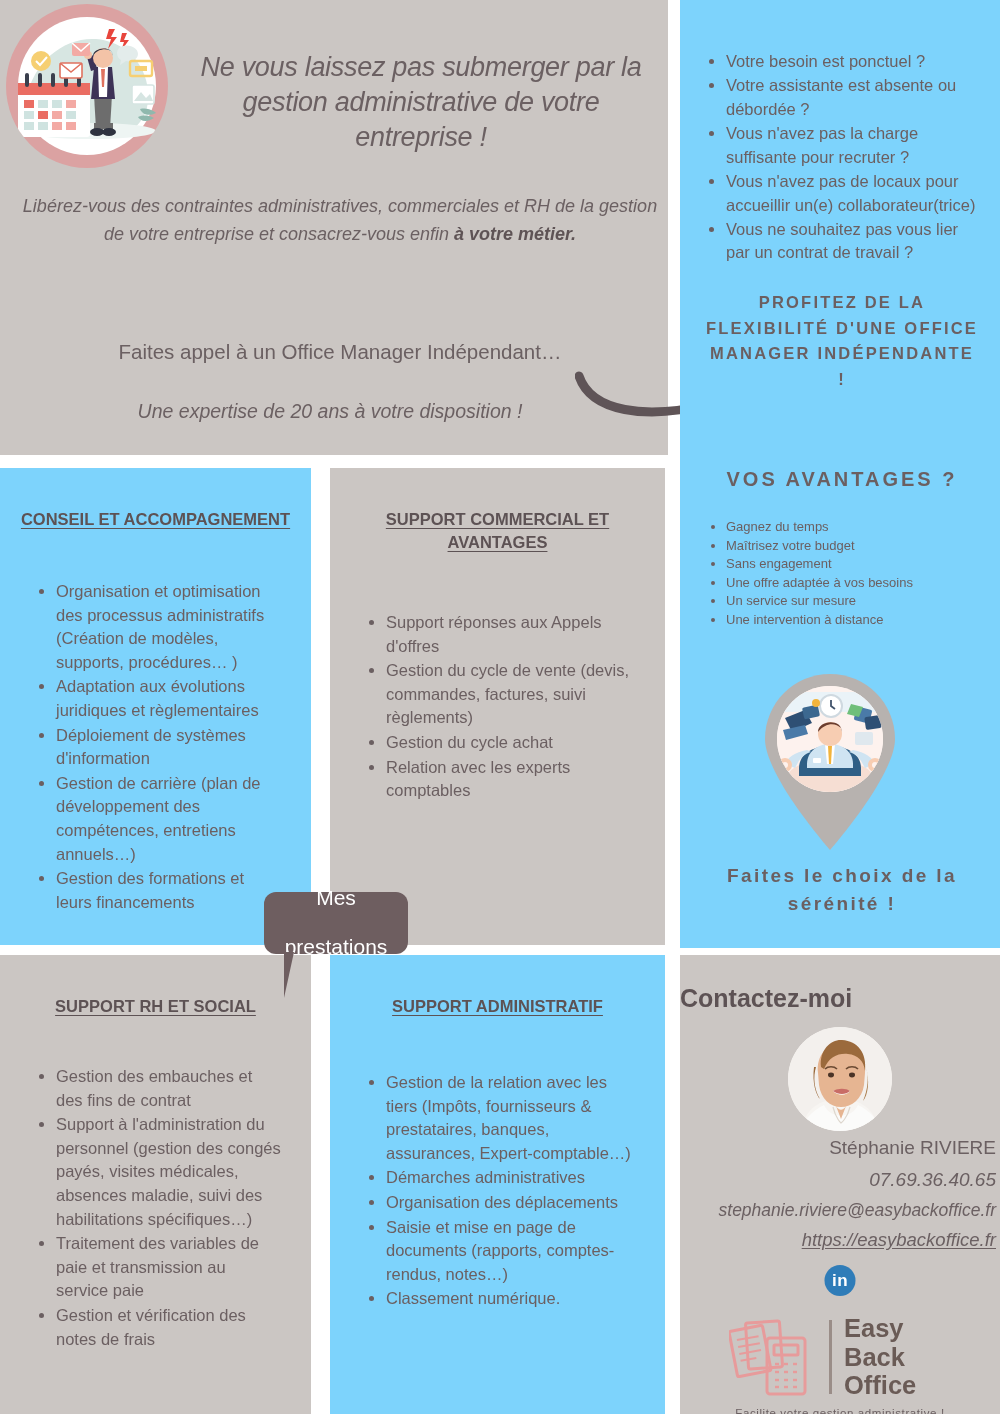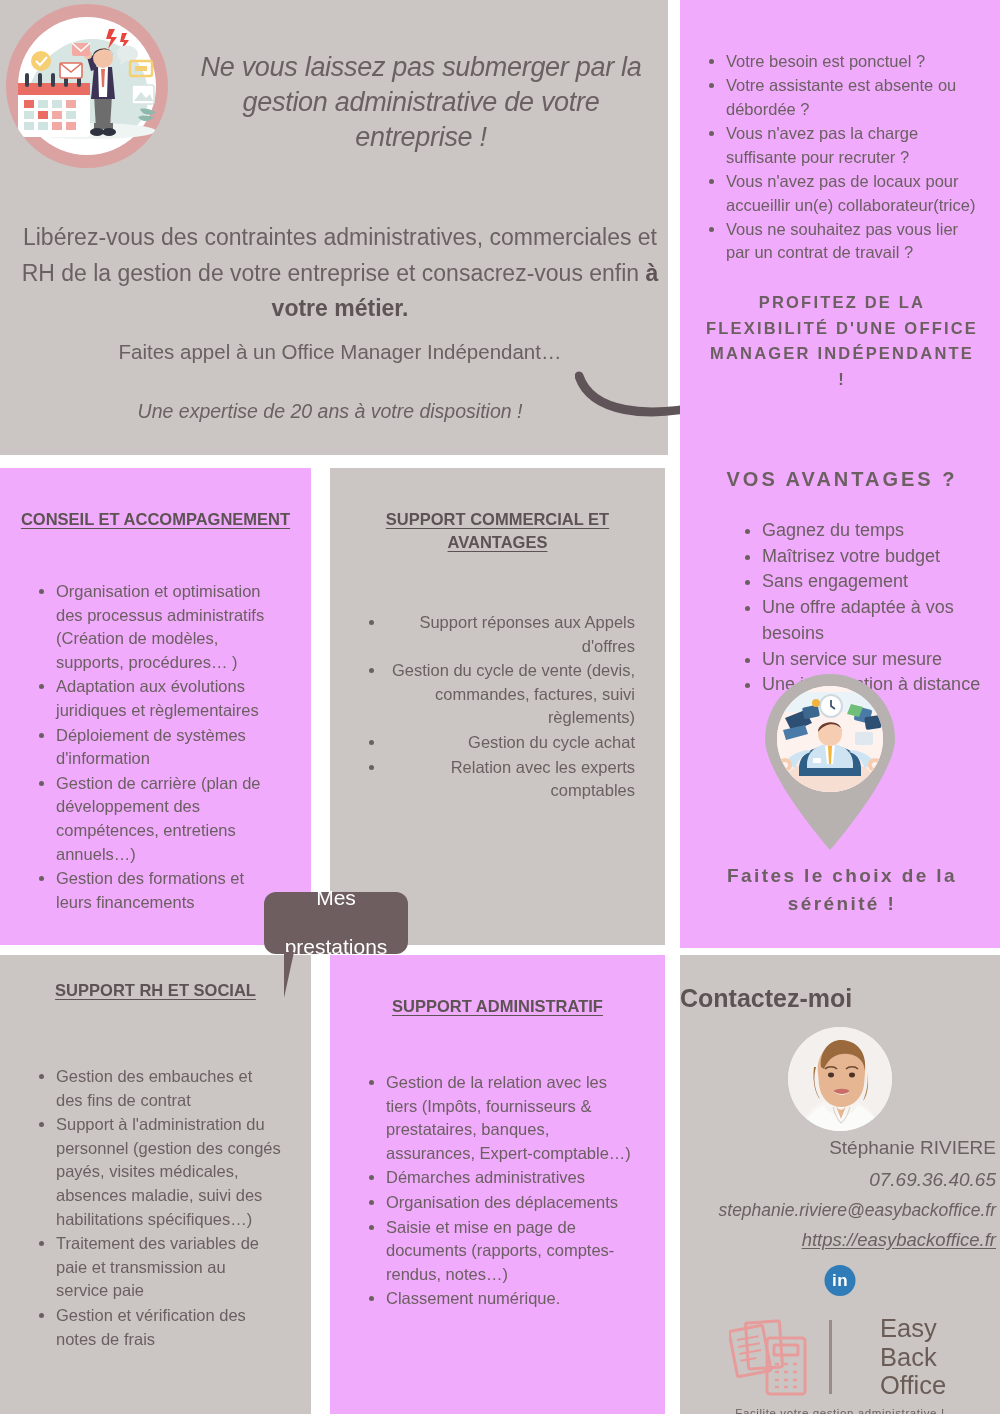--- a/index.html
+++ b/index.html
@@ -9,21 +9,21 @@
     font-family:"Liberation Sans", sans-serif;
     color:#605457;
     position:relative;
     overflow:hidden;
   }
   .page{position:absolute;inset:0;}
 
   
   .panel{position:absolute;box-sizing:border-box;}
   .grey{background:#cbc6c3;}
-  .pink{background:#f0abfc;}
+  .pink{background:#7dd3fc;}
 
   #hero{left:0;top:0;width:668px;height:455px;}
   #right-top{left:680px;top:0;width:320px;height:948px;}
   #col-left-mid{left:0;top:468px;width:311px;height:477px;}
   #col-mid-mid{left:330px;top:468px;width:335px;height:477px;}
   #col-left-bot{left:0;top:955px;width:311px;height:459px;}
   #col-mid-bot{left:330px;top:955px;width:335px;height:459px;}
   #right-bot{left:680px;top:955px;width:320px;height:459px;}
 
   
@@ -35,22 +35,22 @@
   }
   #hero-illus svg{display:block;}
 
   #hero-title{
     position:absolute;left:196px;top:50px;width:450px;
     font-style:italic;font-size:27px;line-height:1.3;
     text-align:center;color:#6b6062;font-weight:400;
     letter-spacing:-0.3px;
   }
   #hero-body{
-    position:absolute;left:20px;top:220px;width:640px;
-    text-align:center;font-size:23px;line-height:1.55;color:#6b6062;
+    position:absolute;left:20px;top:193px;width:640px;
+    text-align:center;font-size:18px;line-height:1.55;color:#6b6062;font-style:italic;
   }
   #hero-body b{font-weight:700;color:#5e5355;}
   #hero-cta{
     position:absolute;left:20px;top:340px;width:640px;
     text-align:center;font-size:20.5px;color:#6b6062;
   }
   #hero-expertise{
     position:absolute;left:20px;top:400px;width:620px;
     text-align:center;font-size:19.5px;font-style:italic;color:#6b6062;
   }
@@ -69,21 +69,21 @@
     text-align:center;font-weight:700;font-size:16.5px;line-height:1.55;
     letter-spacing:2.2px;color:#6b5f61;
   }
   #vos-avantages{
     position:absolute;left:24px;top:468px;width:276px;
     text-align:center;font-weight:700;font-size:20px;letter-spacing:3px;
     color:#6b5f61;
   }
   #avantages-list{position:absolute;left:22px;top:518px;width:290px;}
   #avantages-list ul{margin:0;padding:0 0 0 24px;}
-  #avantages-list li{font-size:18px;line-height:1.43;color:#6b5f61;margin-left:36px;}
+  #avantages-list li{font-size:13px;line-height:1.43;color:#6b5f61;}
 
   #pin{position:absolute;left:755px;top:672px;width:150px;height:178px;}
   #serenite{
     position:absolute;left:14px;top:862px;width:296px;
     text-align:center;font-weight:700;font-size:19px;letter-spacing:2.4px;
     line-height:1.45;color:#6b5f61;
   }
 
   
   .card-title{
@@ -91,22 +91,22 @@
     text-align:center;font-weight:700;font-size:16.5px;line-height:1.4;
     text-decoration:underline;text-underline-offset:3px;color:#5d5254;
   }
   .card-list{position:absolute;left:14px;width:calc(100% - 28px);}
   .card-list ul{margin:16px;padding:0 0 0 26px;}
   .card-list li{font-size:16.5px;line-height:1.43;margin-bottom:1px;color:#6b5f61;}
 
   #t-conseil{top:40px;}
   #l-conseil{top:96px;}
   #t-commercial{top:40px;}
-  #l-commercial{top:127px;text-align:right;}
-  #t-rh{top:24px;}
+  #l-commercial{top:127px;}
+  #t-rh{top:40px;}
   #l-rh{top:94px;}
   #t-admin{top:40px;}
   #l-admin{top:100px;}
 
   
   #bubble{
     position:absolute;left:264px;top:892px;width:144px;height:62px;
     background:#6e5e60;border-radius:12px;z-index:30;
     display:flex;align-items:center;justify-content:center;
   }
@@ -146,21 +146,21 @@
     display:flex;align-items:center;justify-content:center;
     color:#ffffff;font-weight:700;font-size:17px;letter-spacing:0.5px;
   }
   #logo{
     position:absolute;left:50%;transform:translateX(-50%);top:356px;
     width:222px;height:92px;display:flex;align-items:center;gap:12px;
   }
   #logo-mark{width:88px;height:86px;flex:none;}
   #logo-bar{width:3px;height:74px;background:#9a8d88;flex:none;}
   #logo-words{
-    font-size:25.5px;line-height:1.12;color:#6a5b56;font-weight:400;margin-left:36px;
+    font-size:25.5px;line-height:1.12;color:#6a5b56;font-weight:700;
   }
   #tagline{
     position:absolute;left:0;top:452px;width:100%;text-align:center;
     font-size:11.5px;letter-spacing:0.6px;color:#6b6062;
   }
 </style>
 </head>
 <body>
 
 <div class="page">

